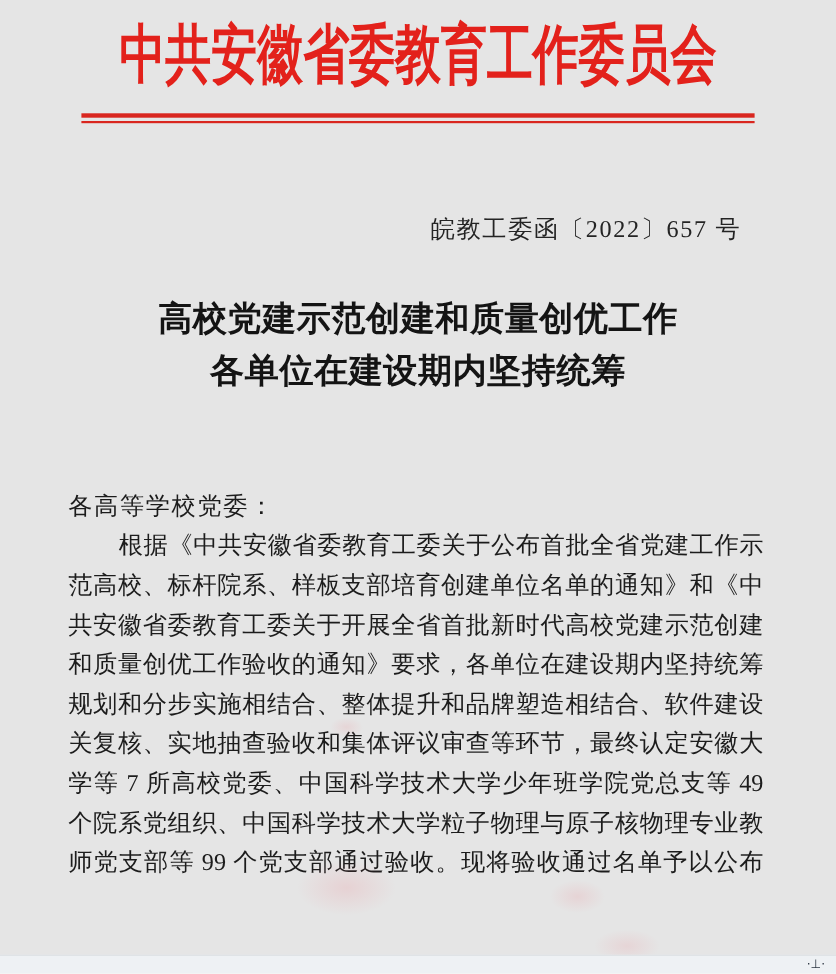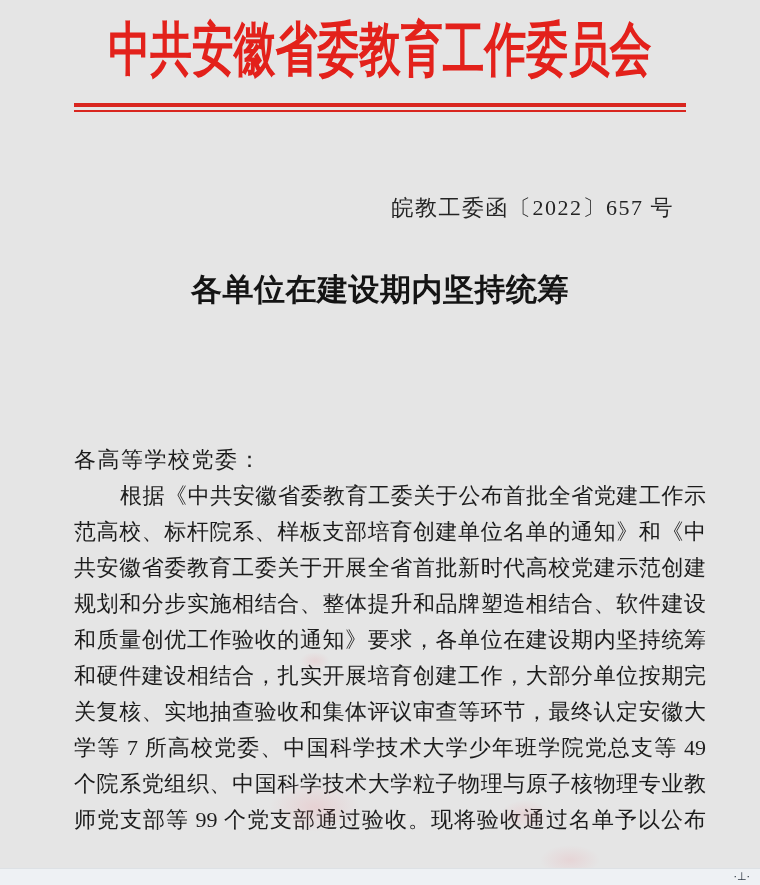--- a/index.html
+++ b/index.html
@@ -66,21 +66,21 @@
     font-size: 31px;
     line-height: 47px;
     color: #141414;
     letter-spacing: 0.5px;
   }
 
   
   .body-block {
     position: absolute;
     top: 442px;
-    left: 74px;
+    left: 62px;
     width: 632px;
     font-size: 22px;
     line-height: 36px;
     color: #1c1c1c;
   }
   .body-line {
     height: 36px;
     white-space: nowrap;
   }
   .salutation { letter-spacing: 1.5px; text-align: left; }
@@ -139,31 +139,31 @@
 
   <div class="red-rule">
     <div class="thick"></div>
     <div class="gap"></div>
     <div class="thin"></div>
   </div>
 
   <div class="doc-number">皖教工委函〔2022〕657 号</div>
 
   <div class="title">
+    <div>高校党建示范创建和质量创优工作</div>
     <div>各单位在建设期内坚持统筹</div>
   </div>
 
   <div class="body-block">
     <div class="body-line salutation">各高等学校党委：</div>
     <div class="body-line jline indent">根据《中共安徽省委教育工委关于公布首批全省党建工作示</div>
     <div class="body-line jline">范高校、标杆院系、样板支部培育创建单位名单的通知》和《中</div>
     <div class="body-line jline">共安徽省委教育工委关于开展全省首批新时代高校党建示范创建</div>
+    <div class="body-line jline">和质量创优工作验收的通知》要求，各单位在建设期内坚持统筹</div>
     <div class="body-line jline">规划和分步实施相结合、整体提升和品牌塑造相结合、软件建设</div>
-    <div class="body-line jline">和质量创优工作验收的通知》要求，各单位在建设期内坚持统筹</div>
-    <div class="body-line jline">和硬件建设相结合，扎实开展培育创建工作，大部分单位按期完</div>
     <div class="body-line jline">关复核、实地抽查验收和集体评议审查等环节，最终认定安徽大</div>
     <div class="body-line jline">学等 7 所高校党委、中国科学技术大学少年班学院党总支等 49</div>
     <div class="body-line jline">个院系党组织、中国科学技术大学粒子物理与原子核物理专业教</div>
     <div class="body-line jline">师党支部等 99 个党支部通过验收。现将验收通过名单予以公布</div>
   </div>
 
   <div class="stamp-artifact sa1"></div>
   <div class="stamp-artifact sa2"></div>
   <div class="stamp-artifact sa3"></div>
   <div class="stamp-artifact sa4"></div>

